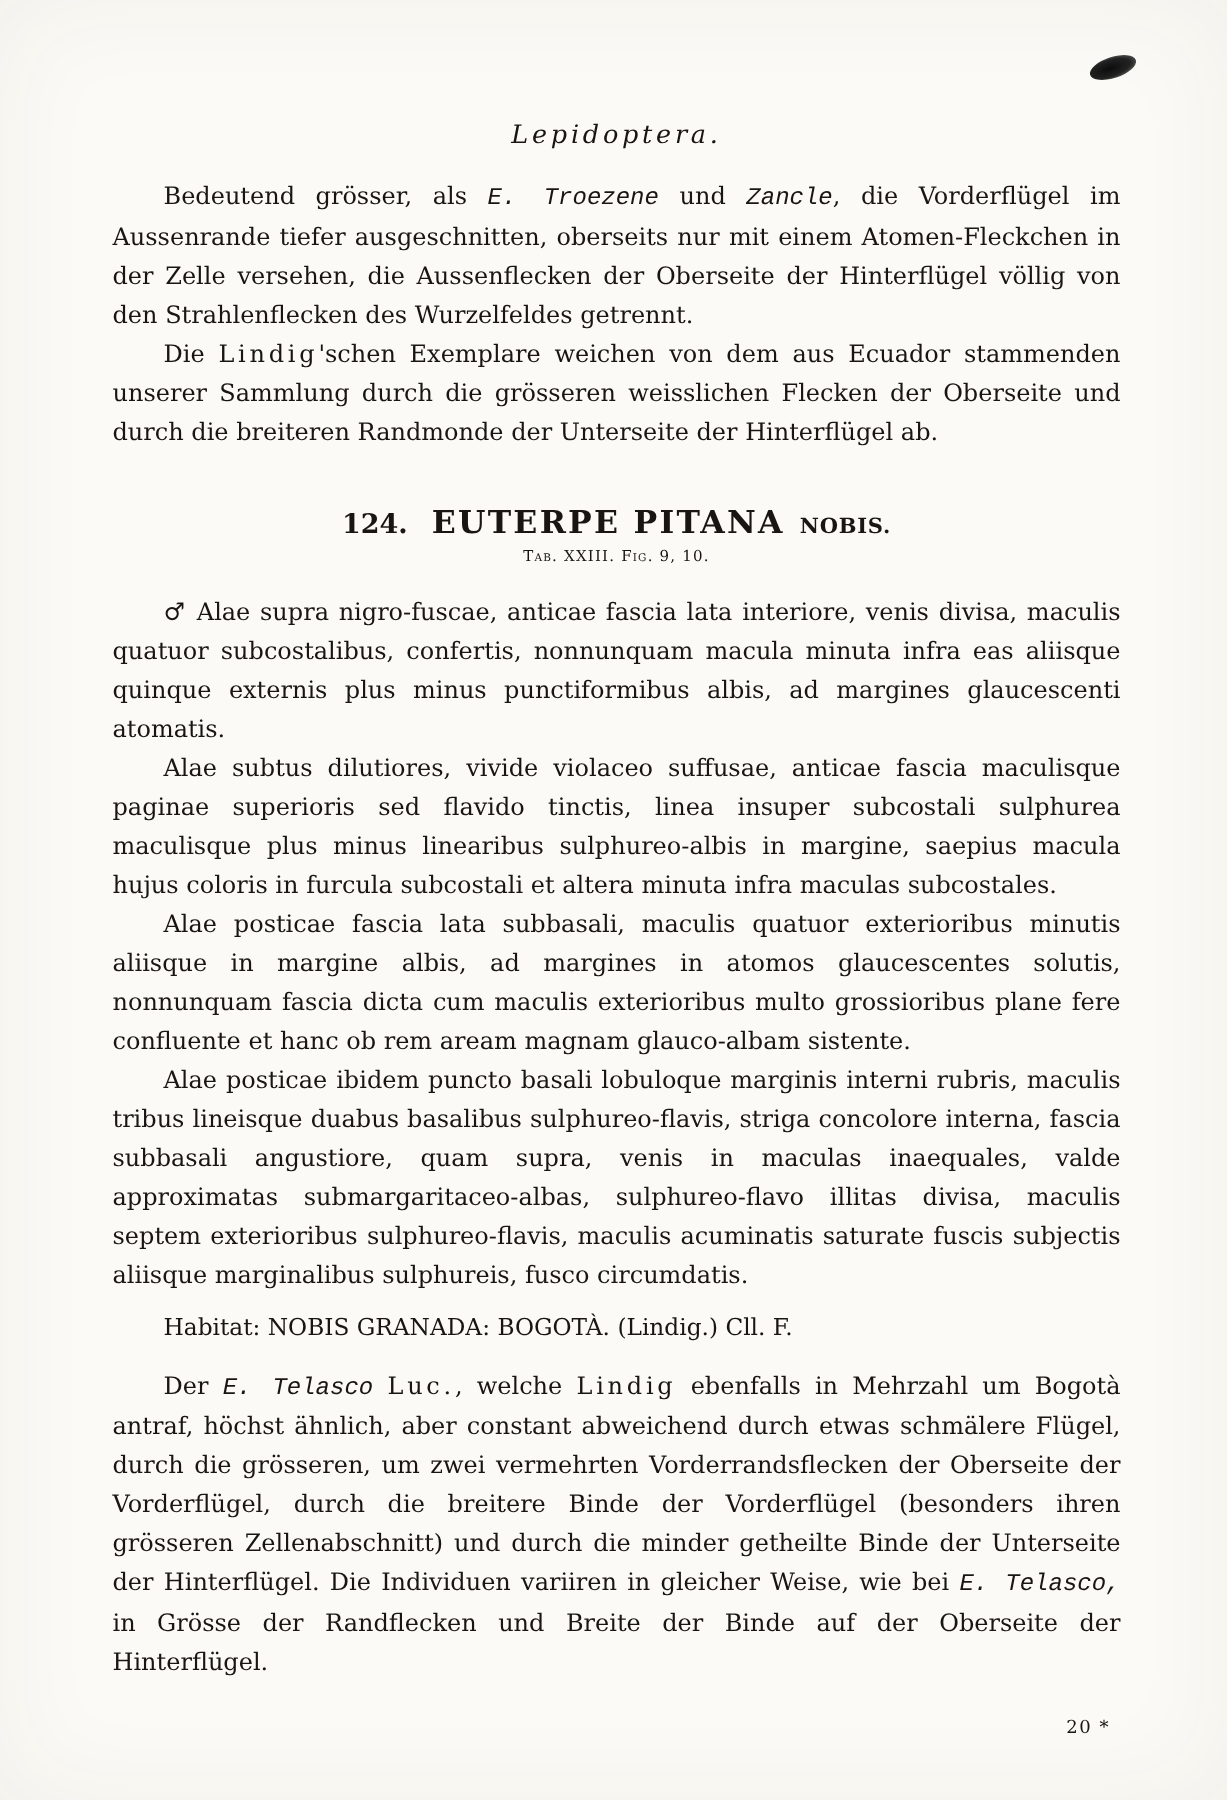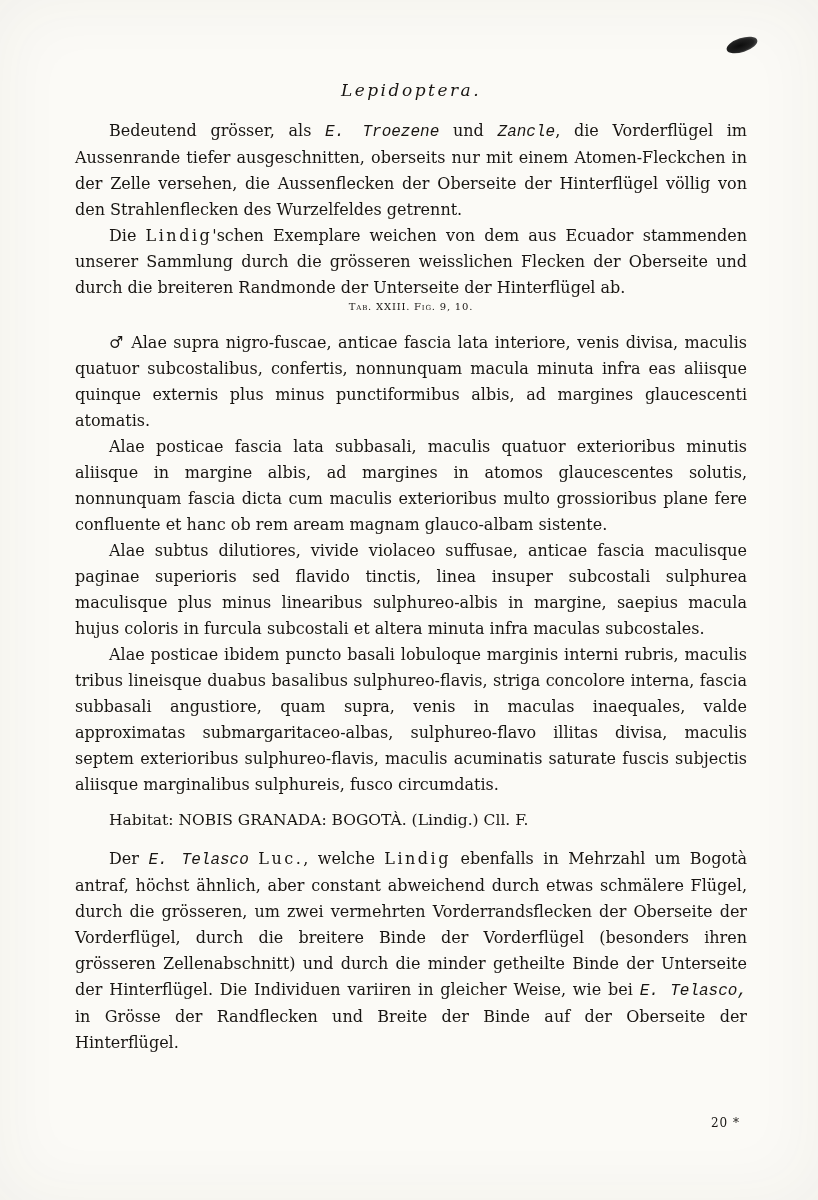--- a/index.html
+++ b/index.html
@@ -81,21 +81,21 @@
     margin-bottom: 18px;
   }
   .habitat {
     margin: 9px 0 13px;
     font-size: 15.5px;
     text-align: left;
   }
   .signature {
     position: absolute;
     right: 78px;
-    top: 1116px;
+    top: 1144px;
     font-size: 12px;
     letter-spacing: 1px;
   }
 </style>
 </head>
 <body>
 
 <div class="page">
 
   <div class="ink-smudge"></div>
@@ -103,25 +103,28 @@
   <div class="content">
 
     <header class="running-head">
       <span></span>
       <span class="rh-title">Lepidoptera.</span>
     </header>
 
     <p class="body-par"><span>Bedeutend grösser, als </span><span class="it">E. Troezene</span><span> und </span><span class="it">Zancle</span><span>, die Vorderflügel im Aussenrande tiefer ausgeschnitten, oberseits nur mit einem Atomen-Fleckchen in der Zelle versehen, die Aussenflecken der Oberseite der Hinterflügel völlig von den Strahlenflecken des Wurzelfeldes getrennt.</span></p>
     <p class="body-par"><span>Die </span><span class="sp">Lindig</span><span>'schen Exemplare weichen von dem aus Ecuador stammenden unserer Sammlung durch die grösseren weisslichen Flecken der Oberseite und durch die breiteren Randmonde der Unterseite der Hinterflügel ab.</span></p>
 
+    <div class="species-heading">
+      <span class="sp-number">124.</span><span class="sp-name">EUTERPE PITANA</span><span class="sp-auth">NOBIS.</span>
+    </div>
     <div class="plate-ref">Tab. XXIII. Fig. 9, 10.</div>
 
     <p class="latin-par">♂ Alae supra nigro-fuscae, anticae fascia lata interiore, venis divisa, maculis quatuor subcostalibus, confertis, nonnunquam macula minuta infra eas aliisque quinque externis plus minus punctiformibus albis, ad margines glaucescenti atomatis.</p>
+    <p class="latin-par">Alae subtus dilutiores, vivide violaceo suffusae, anticae fascia maculisque paginae superioris sed flavido tinctis, linea insuper subcostali sulphurea maculisque plus minus linearibus sulphureo-albis in margine, saepius macula hujus coloris in furcula subcostali et altera minuta infra maculas subcostales.</p>
     <p class="latin-par">Alae posticae fascia lata subbasali, maculis quatuor exterioribus minutis aliisque in margine albis, ad margines in atomos glaucescentes solutis, nonnunquam fascia dicta cum maculis exterioribus multo grossioribus plane fere confluente et hanc ob rem aream magnam glauco-albam sistente.</p>
-    <p class="latin-par">Alae subtus dilutiores, vivide violaceo suffusae, anticae fascia maculisque paginae superioris sed flavido tinctis, linea insuper subcostali sulphurea maculisque plus minus linearibus sulphureo-albis in margine, saepius macula hujus coloris in furcula subcostali et altera minuta infra maculas subcostales.</p>
     <p class="latin-par">Alae posticae ibidem puncto basali lobuloque marginis interni rubris, maculis tribus lineisque duabus basalibus sulphureo-flavis, striga concolore interna, fascia subbasali angustiore, quam supra, venis in maculas inaequales, valde approximatas submargaritaceo-albas, sulphureo-flavo illitas divisa, maculis septem exterioribus sulphureo-flavis, maculis acuminatis saturate fuscis subjectis aliisque marginalibus sulphureis, fusco circumdatis.</p>
 
     <p class="habitat"><span class="bd">Habitat:</span><span> NOBIS GRANADA: BOGOTÀ. (Lindig.) Cll. F.</span></p>
 
     <p class="body-par"><span>Der </span><span class="it">E. Telasco</span><span> </span><span class="sp">Luc.</span><span>, welche </span><span class="sp">Lindig</span><span> ebenfalls in Mehrzahl um Bogotà antraf, höchst ähnlich, aber constant abweichend durch etwas schmälere Flügel, durch die grösseren, um zwei vermehrten Vorderrandsflecken der Oberseite der Vorderflügel, durch die breitere Binde der Vorderflügel (besonders ihren grösseren Zellenabschnitt) und durch die minder getheilte Binde der Unterseite der Hinterflügel. Die Individuen variiren in gleicher Weise, wie bei </span><span class="it">E. Telasco,</span><span> in Grösse der Randflecken und Breite der Binde auf der Oberseite der Hinterflügel.</span></p>
 
   </div>
 
   <div class="signature">20 *</div>
 

